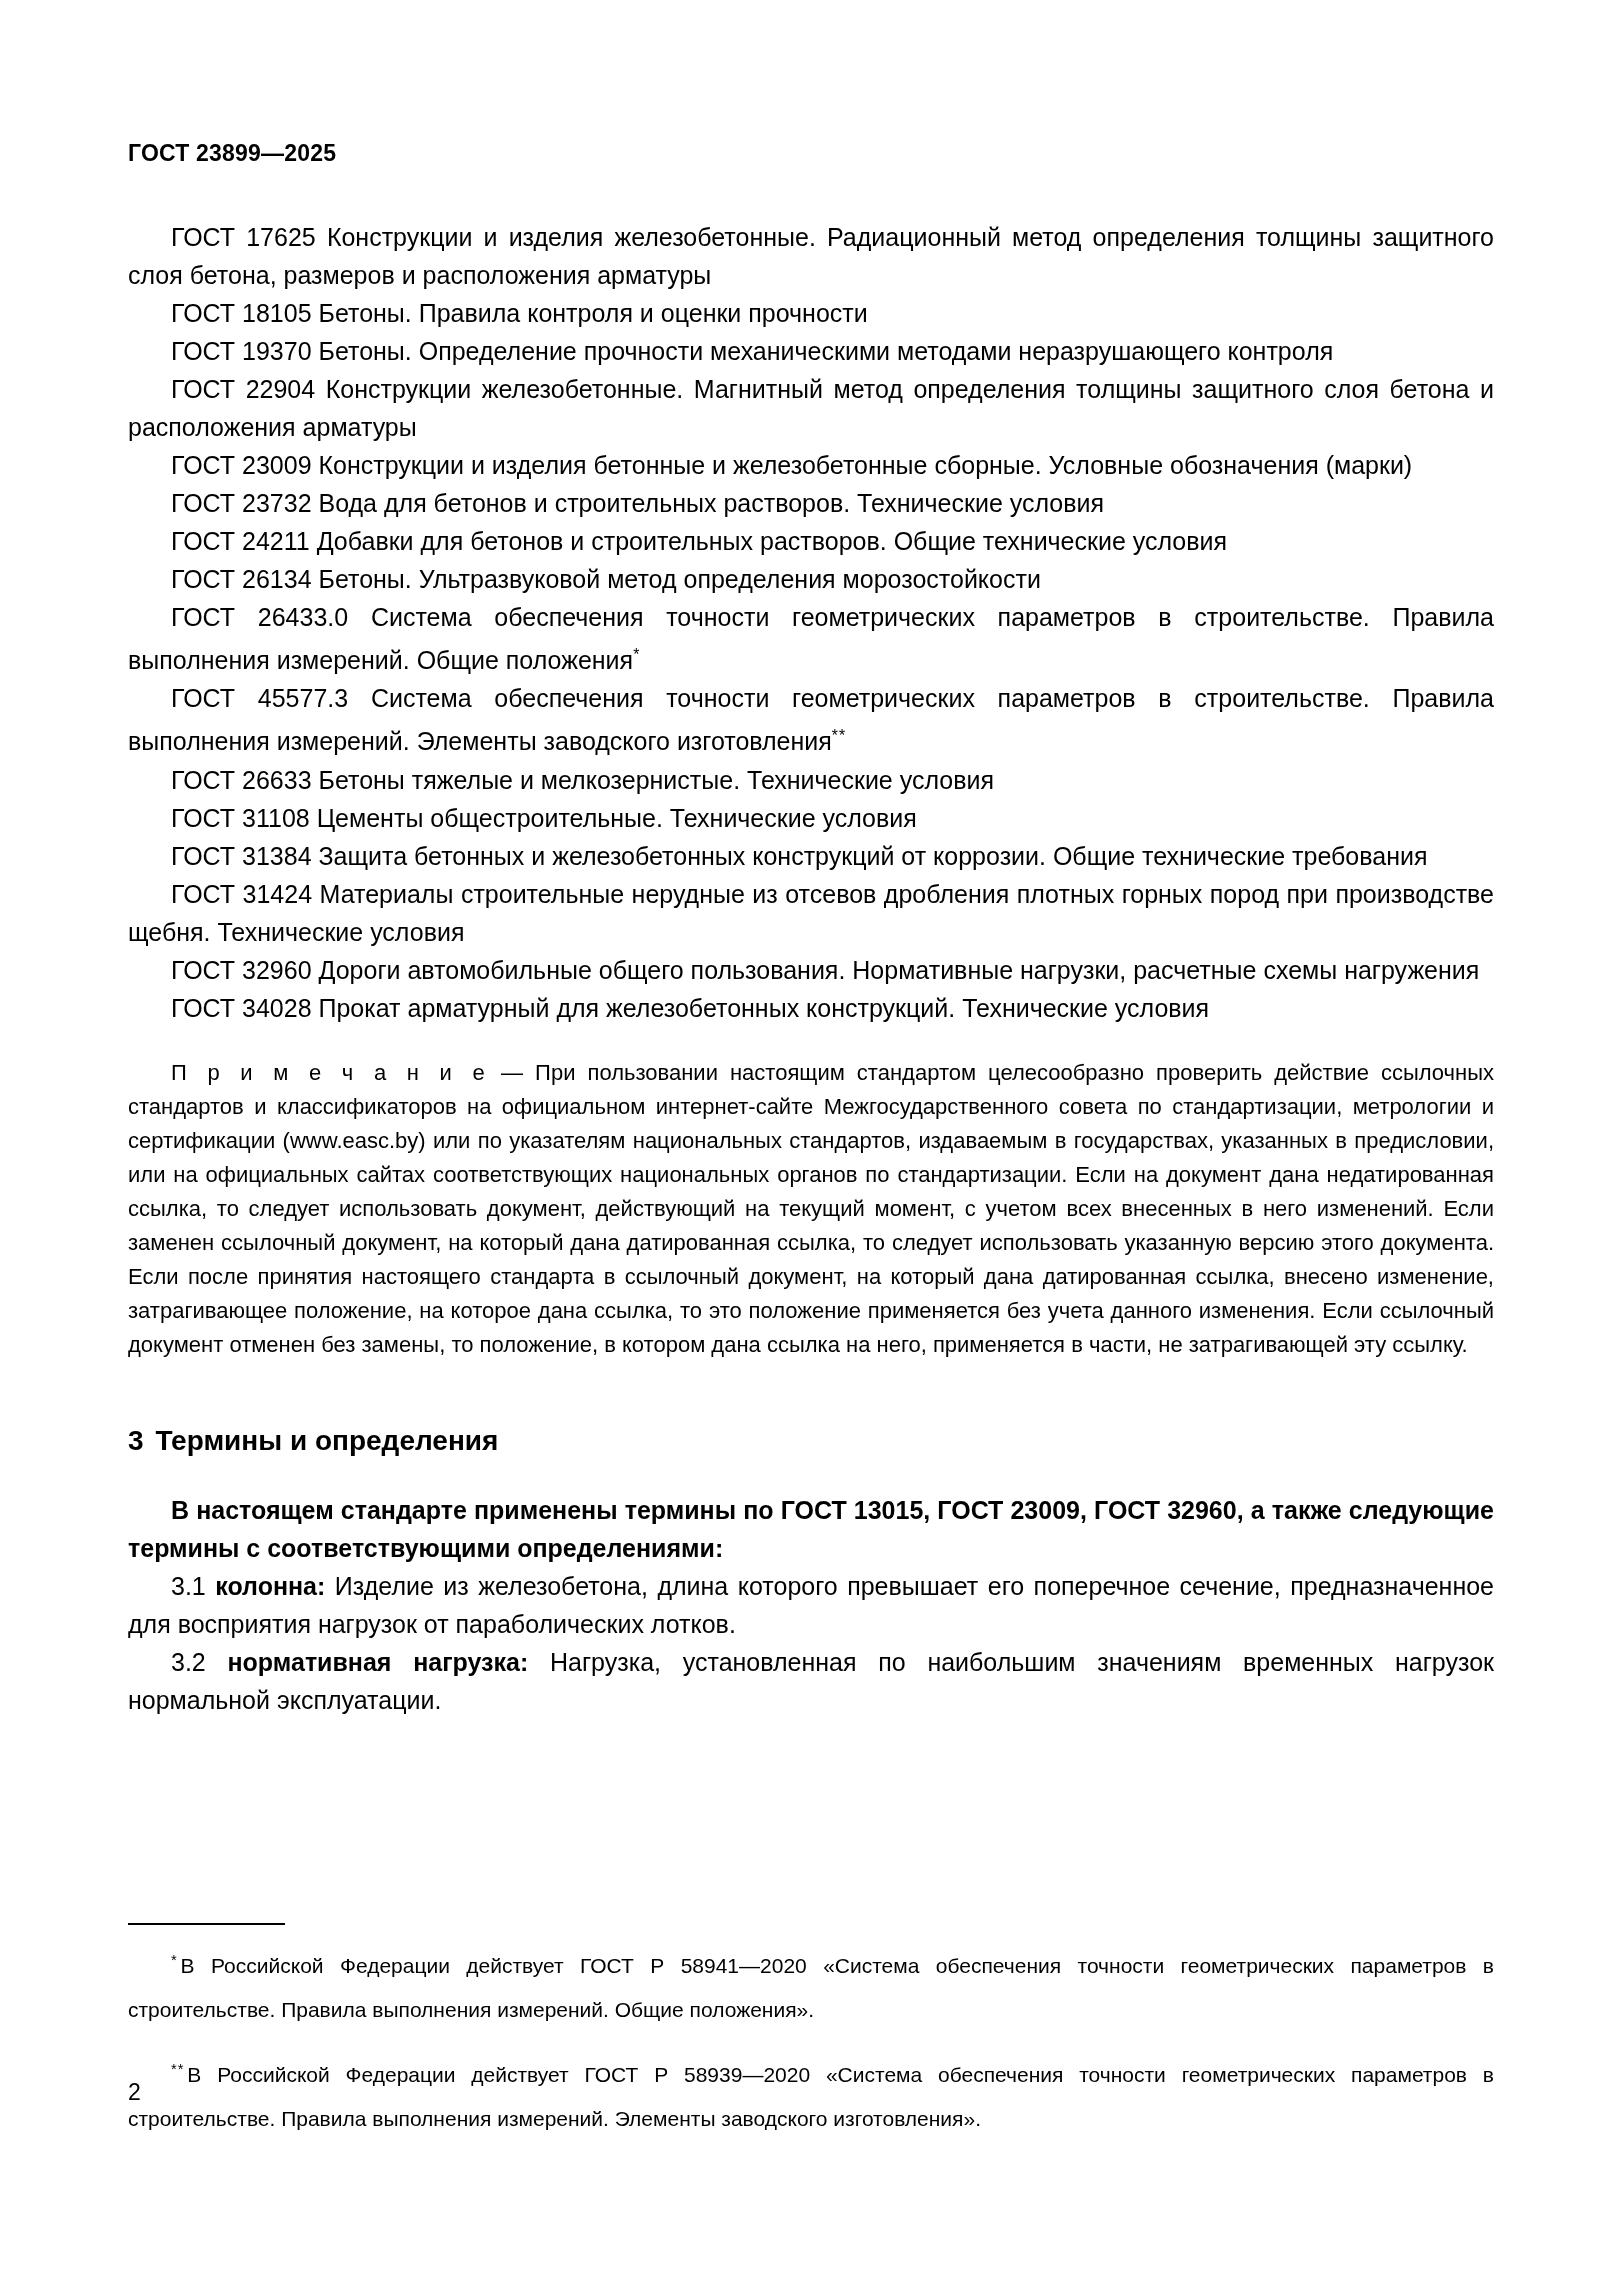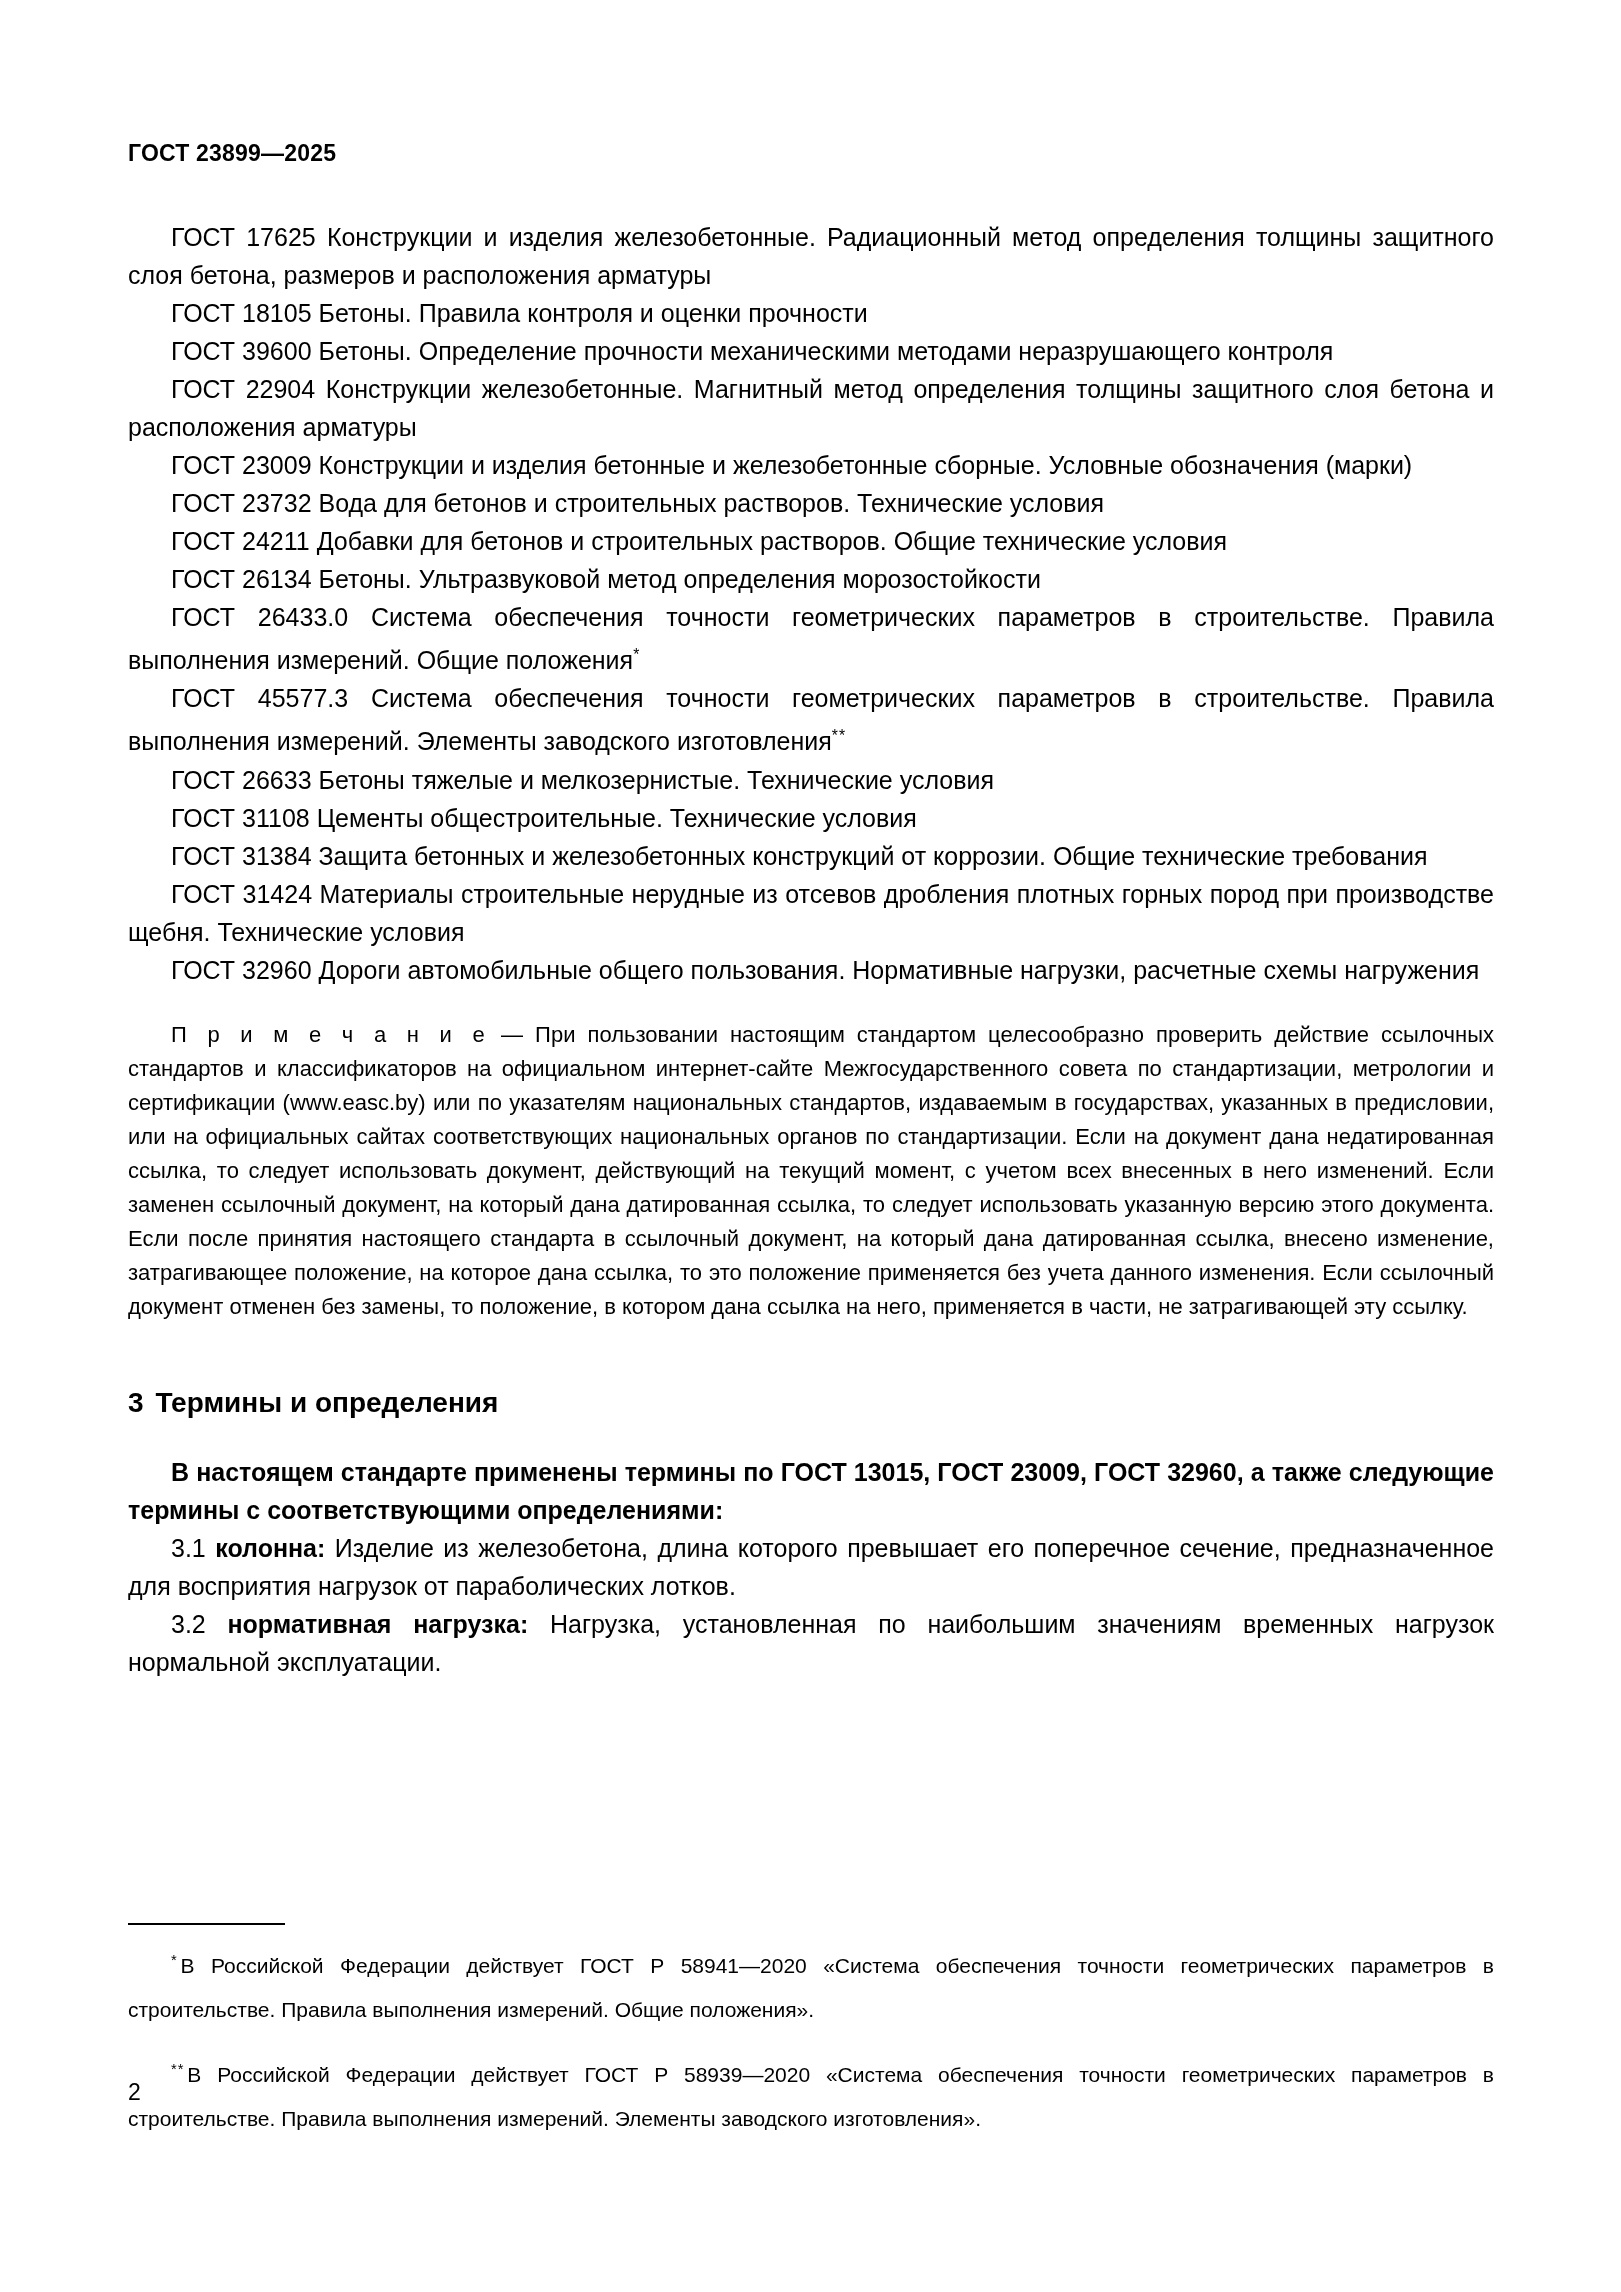--- a/index.html
+++ b/index.html
@@ -130,33 +130,34 @@
 <body>
 
 <div class="page">
 
   <div class="running-header">ГОСТ 23899—2025</div>
 
   <div class="content">
 
     <p class="body-text indent"><span>ГОСТ 17625  Конструкции и изделия железобетонные. Радиационный метод определения толщины защитного слоя бетона, размеров и расположения арматуры</span></p>
     <p class="body-text indent"><span>ГОСТ 18105  Бетоны. Правила контроля и оценки прочности</span></p>
-    <p class="body-text indent"><span>ГОСТ 39600  Бетоны. Определение  прочности механическими методами неразрушающего контроля</span></p>
+    <p class="body-text indent"><span>ГОСТ 19370  Бетоны. Определение  прочности механическими методами неразрушающего контроля</span></p>
     <p class="body-text indent"><span>ГОСТ 22904  Конструкции железобетонные. Магнитный метод определения толщины защитного слоя бетона и расположения арматуры</span></p>
     <p class="body-text indent"><span>ГОСТ 23009  Конструкции и изделия бетонные и железобетонные сборные. Условные обозначения (марки)</span></p>
     <p class="body-text indent"><span>ГОСТ 23732  Вода для бетонов и строительных растворов. Технические условия</span></p>
     <p class="body-text indent"><span>ГОСТ 24211  Добавки для бетонов и строительных растворов. Общие технические условия</span></p>
     <p class="body-text indent"><span>ГОСТ 26134  Бетоны. Ультразвуковой метод определения морозостойкости</span></p>
     <p class="body-text indent"><span>ГОСТ 26433.0  Система обеспечения точности геометрических параметров в строительстве. Правила выполнения измерений. Общие положения</span><sup class="ref">*</sup></p>
     <p class="body-text indent"><span>ГОСТ 45577.3  Система обеспечения точности геометрических параметров в строительстве. Правила выполнения измерений. Элементы заводского изготовления</span><sup class="ref">**</sup></p>
     <p class="body-text indent"><span>ГОСТ 26633  Бетоны тяжелые и мелкозернистые. Технические условия</span></p>
     <p class="body-text indent"><span>ГОСТ 31108  Цементы общестроительные. Технические условия</span></p>
     <p class="body-text indent"><span>ГОСТ 31384  Защита бетонных и железобетонных конструкций от коррозии. Общие технические требования</span></p>
     <p class="body-text indent"><span>ГОСТ 31424  Материалы строительные нерудные из отсевов дробления плотных горных пород при производстве щебня. Технические условия</span></p>
     <p class="body-text indent"><span>ГОСТ 32960  Дороги автомобильные общего пользования. Нормативные нагрузки, расчетные схемы нагружения</span></p>
+    <p class="body-text indent"><span>ГОСТ 34028  Прокат арматурный для железобетонных конструкций. Технические условия</span></p>
 
     <p class="note-block"><span class="note-label">П р и м е ч а н и е</span><span> — </span><span>При пользовании настоящим стандартом целесообразно проверить действие ссылочных стандартов и классификаторов на официальном интернет-сайте Межгосударственного совета по стандартизации, метрологии и сертификации (www.easc.by) или по указателям национальных стандартов, издаваемым в государствах, указанных в предисловии, или на официальных сайтах соответствующих национальных органов по стандартизации. Если на документ дана недатированная ссылка, то следует использовать документ, действующий на текущий момент, с учетом всех внесенных в него изменений. Если заменен ссылочный документ, на который дана датированная ссылка, то следует использовать указанную версию этого документа. Если после принятия настоящего стандарта в ссылочный документ, на который дана датированная ссылка, внесено изменение, затрагивающее положение, на которое дана ссылка, то это положение применяется без учета данного изменения. Если ссылочный документ отменен без замены, то положение, в котором дана ссылка на него, применяется в части, не затрагивающей эту ссылку.</span></p>
 
     <h2 class="section-heading"><span class="num">3</span><span>Термины и определения</span></h2>
 
     <p class="body-text indent after-heading"><span>В настоящем стандарте применены термины по ГОСТ 13015, ГОСТ 23009, ГОСТ 32960, а также следующие термины с соответствующими определениями:</span></p>
 
     <p class="body-text indent"><span>3.1</span>&nbsp;<span class="term">колонна:</span>&nbsp;<span>Изделие из железобетона, длина которого превышает его поперечное сечение, предназначенное для восприятия нагрузок от параболических лотков.</span></p>
 
     <p class="body-text indent"><span>3.2</span>&nbsp;<span class="term">нормативная нагрузка:</span>&nbsp;<span>Нагрузка,  установленная  по  наибольшим значениям временных нагрузок нормальной эксплуатации.</span></p>

